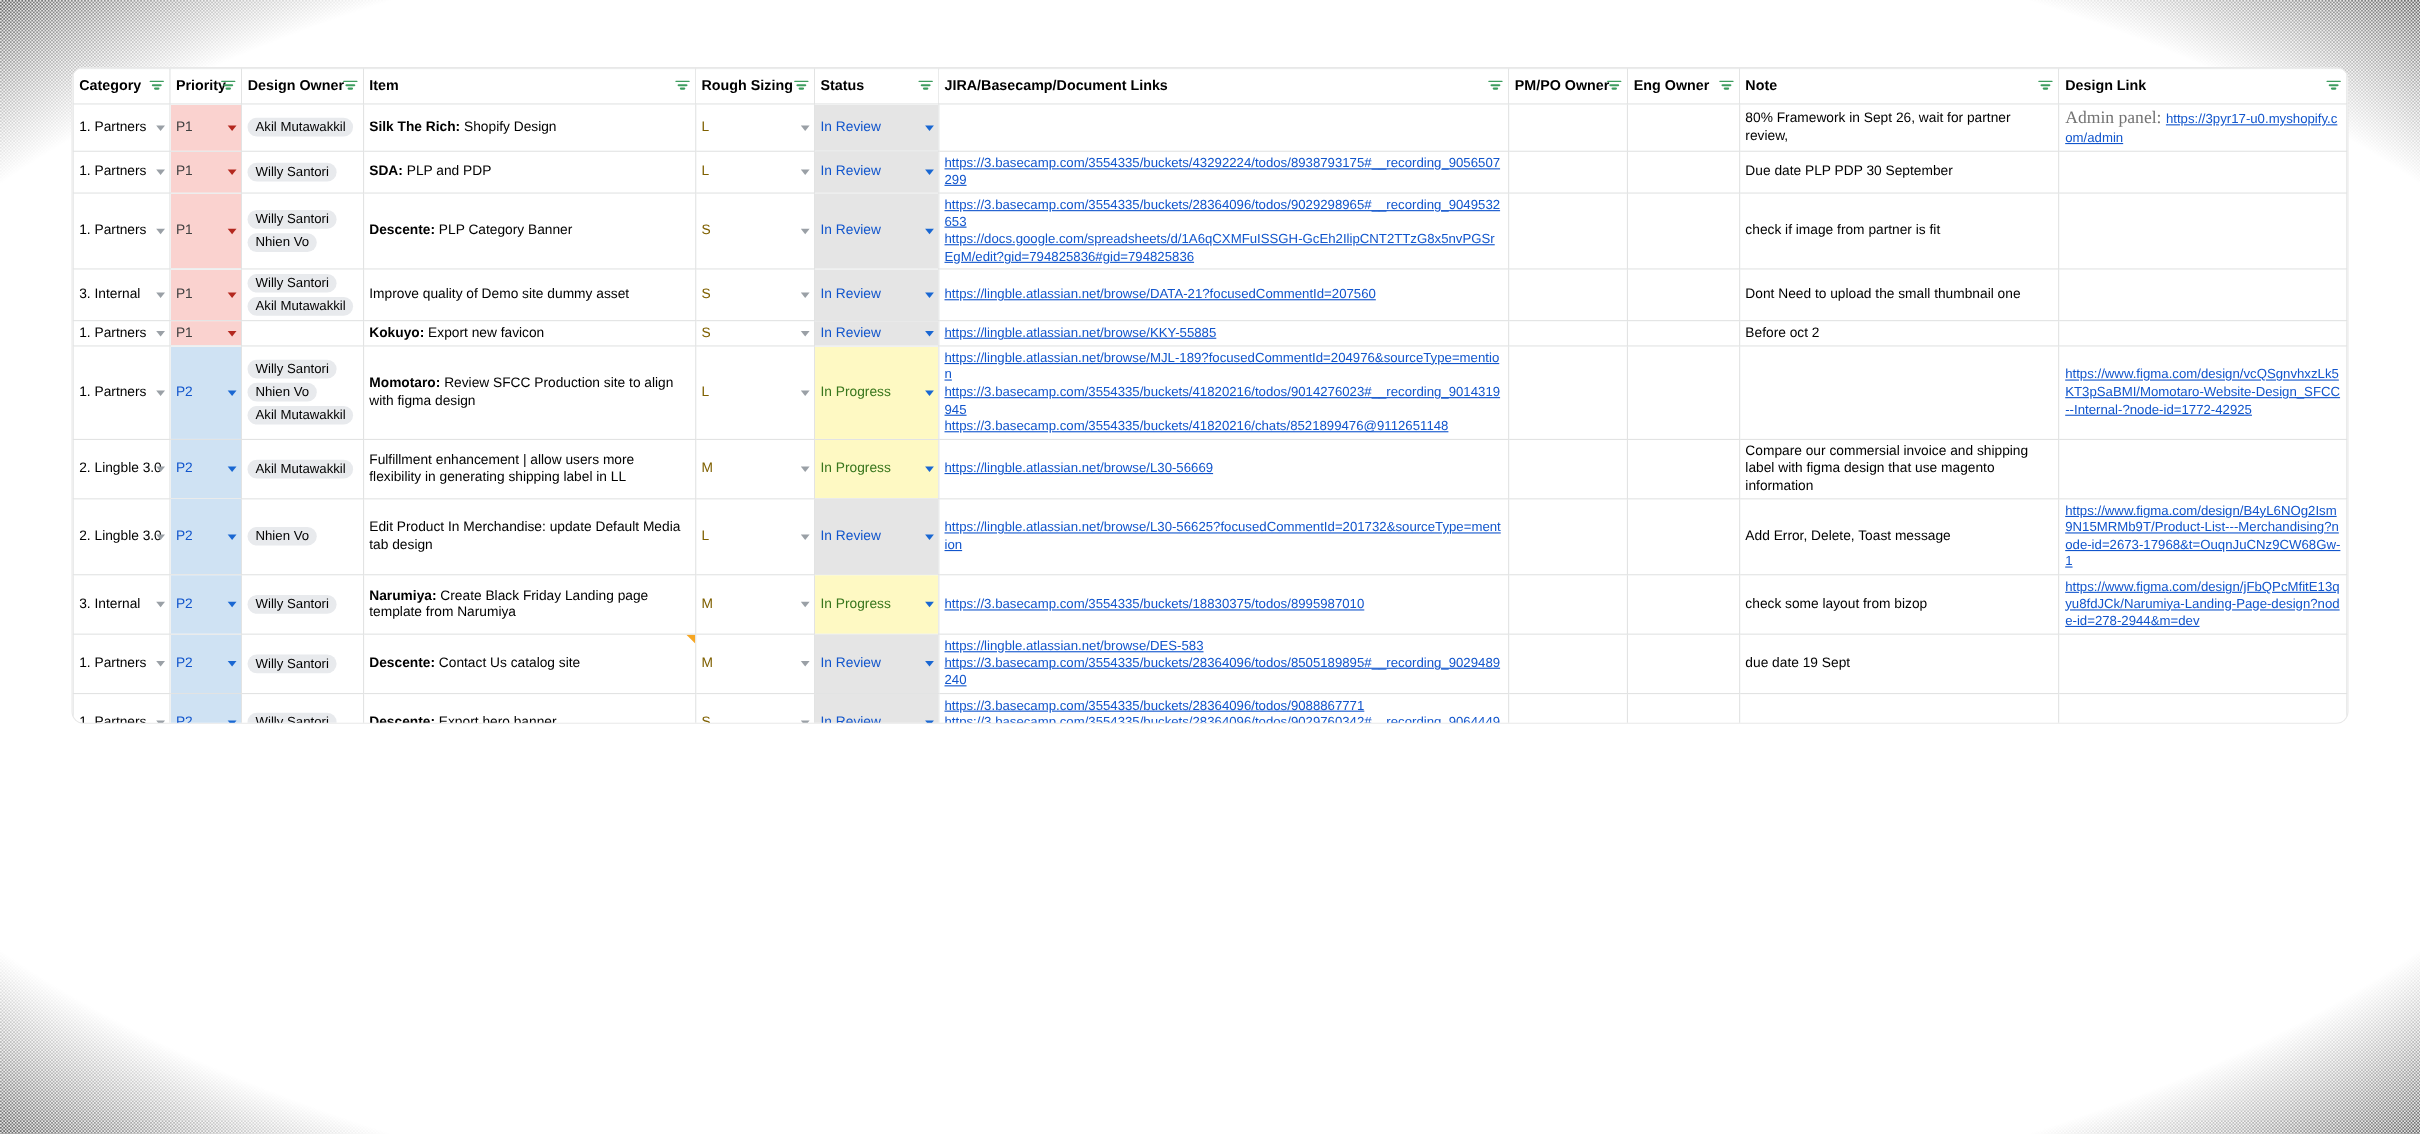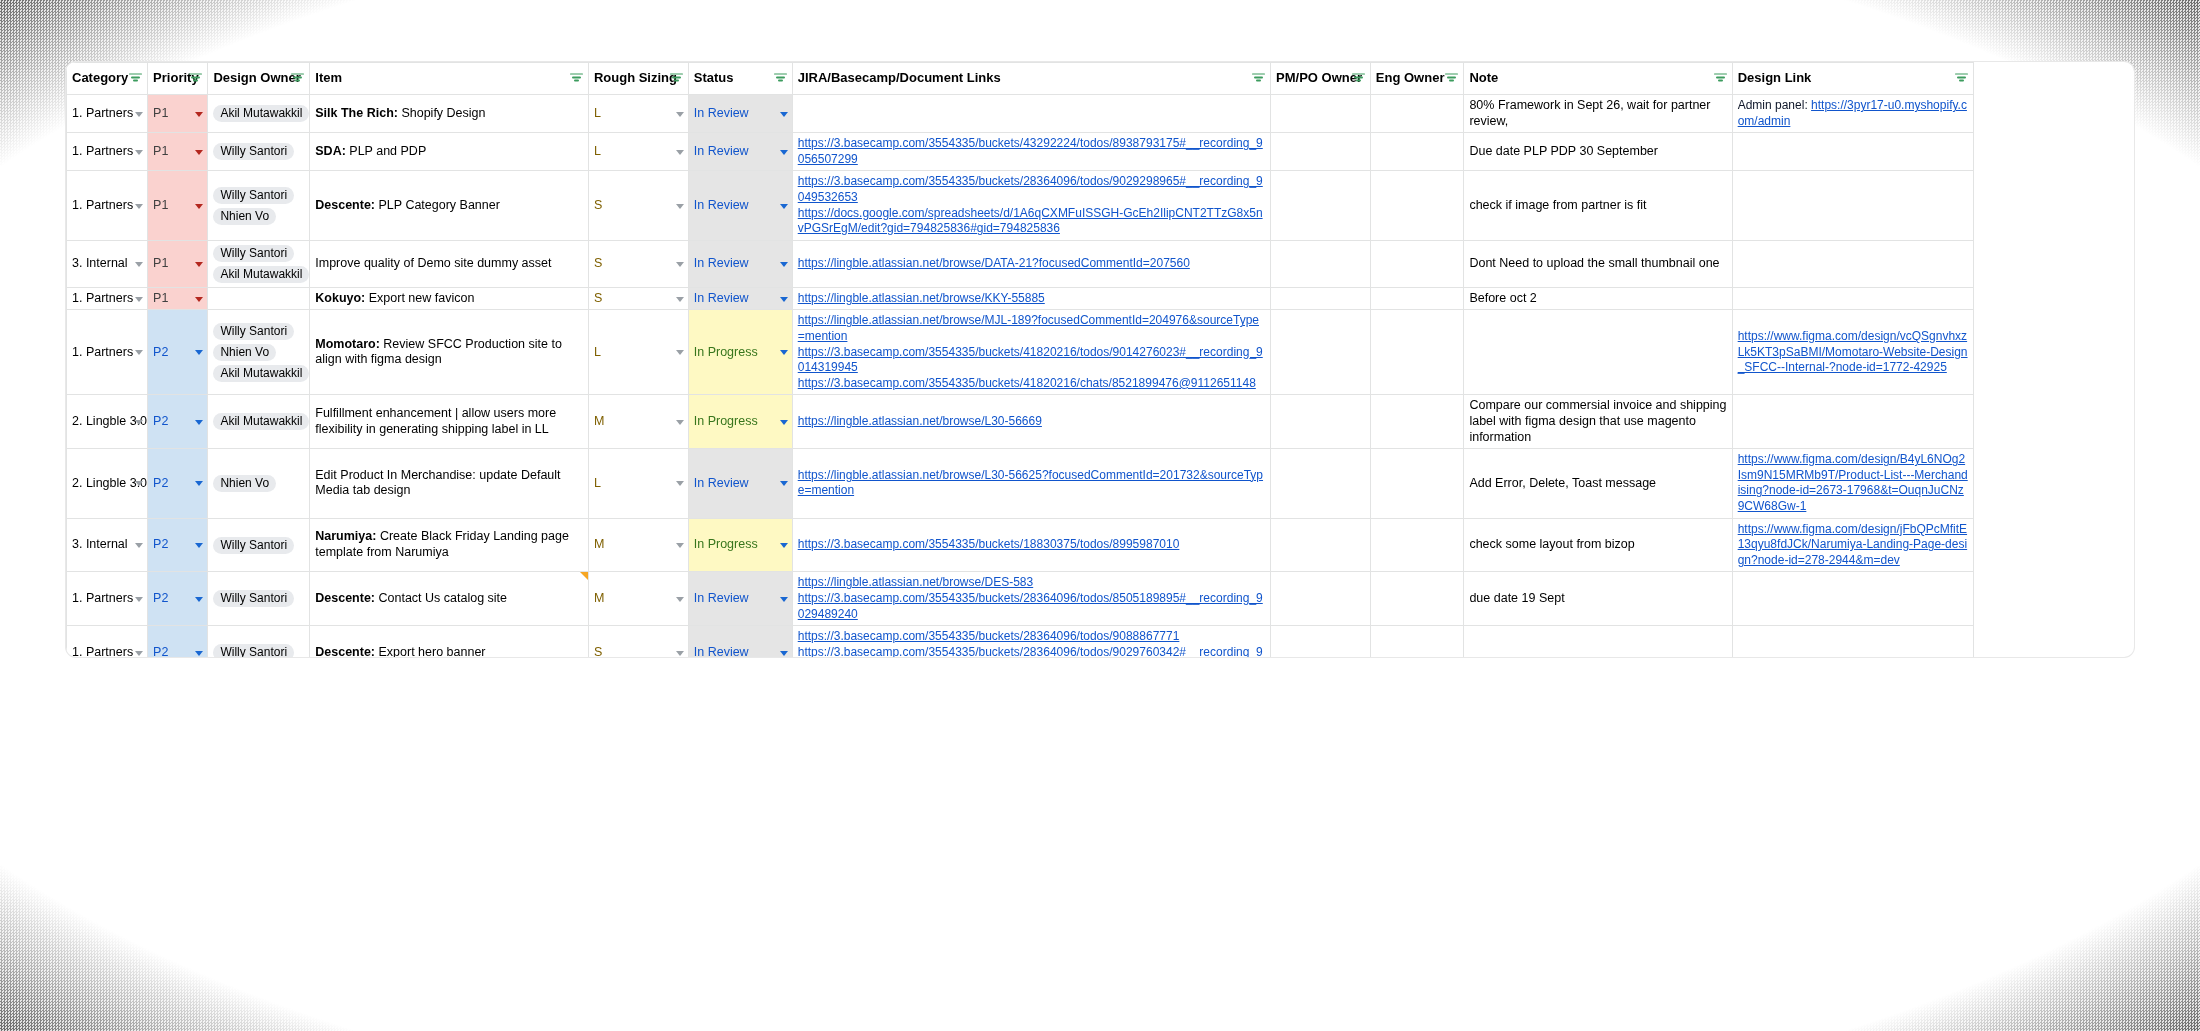--- a/index.html
+++ b/index.html
@@ -27,21 +27,21 @@
     left: 66px; top: 62px;
     width: 2068px; height: 595px;
     background: #fff;
     border-radius: 10px;
     overflow: hidden;
     box-shadow: 0 0 0 1px #e8e8e8;
   }
   table.sheet {
     border-collapse: collapse;
     table-layout: fixed;
-    width: 1908px;
+    width: 2068px;
     font-size: 12.5px;
     color: #000;
   }
   table.sheet th, table.sheet td {
     border: 1px solid #e2e3e3;
     padding: 3px 5px;
     vertical-align: middle;
     overflow: hidden;
     line-height: 1.25;
   }
@@ -128,21 +128,21 @@
 
   td.links, td.dlink { padding: 2px 4px; }
   a.url {
     color: #1155cc;
     text-decoration: underline;
     font-size: 12px;
     word-break: break-all;
     display: block;
     line-height: 1.3;
   }
-  .dlink-label { color:#0f172a; font-size:12px; }
+  .dlink-label { color:#737373; font-size:16px;font-family:Liberation Serif, serif; }
   td.note { font-size: 12.5px; }
   .b { font-weight: bold; }
   td.has-comment { position: relative; }
   td.has-comment::after {
     content: "";
     position: absolute;
     top: 0; right: 0;
     width: 0; height: 0;
     border-top: 8px solid #f6a623;
     border-left: 8px solid transparent;

